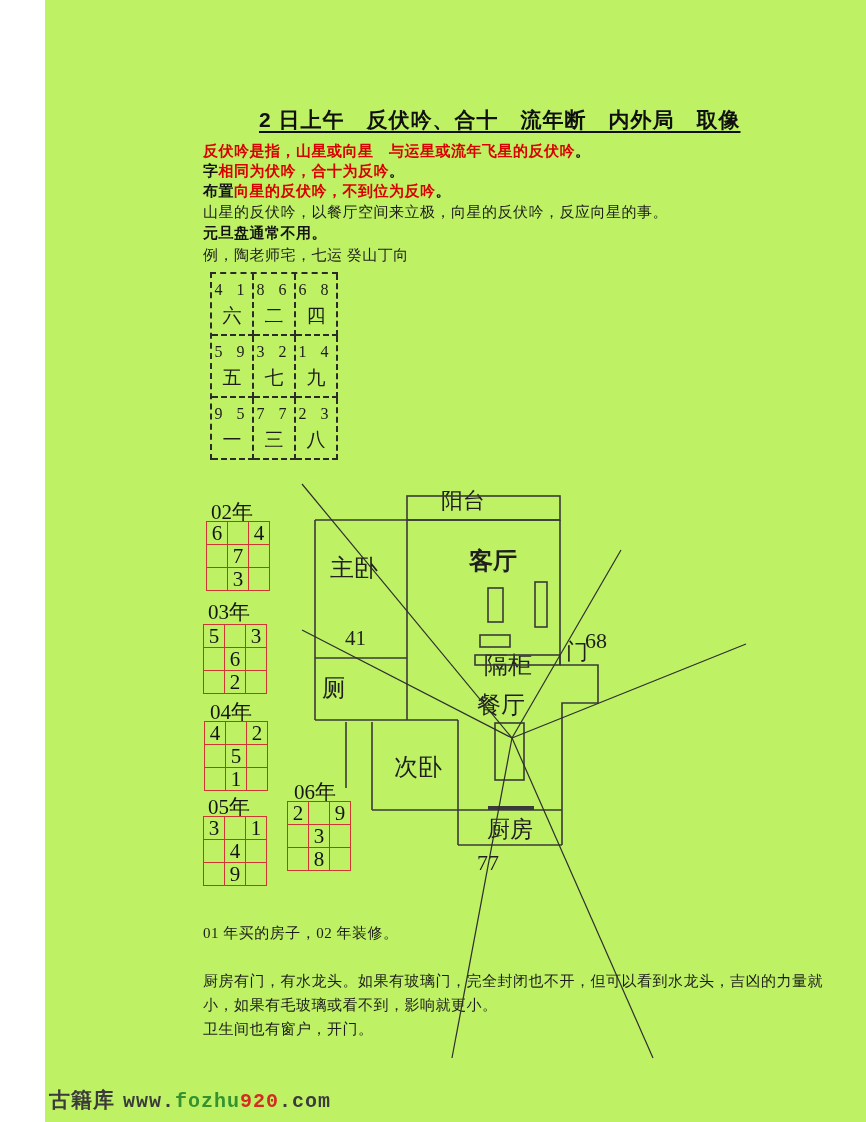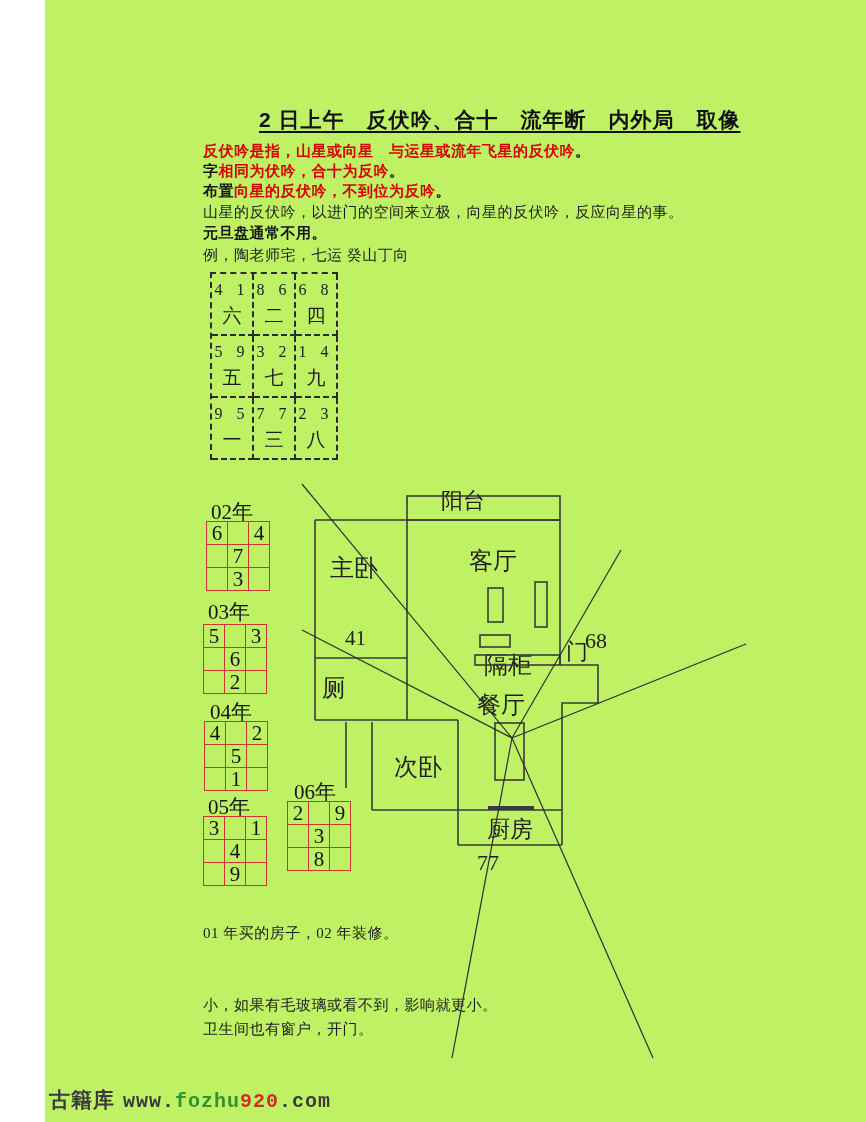--- a/index.html
+++ b/index.html
@@ -50,21 +50,21 @@
 
   <div class="abs intro-line hei txt-layer" style="top:142px;">
     <span class="red">反伏吟是指，山星或向星　与运星或流年飞星的反伏吟</span><span class="blk">。</span>
   </div>
   <div class="abs intro-line hei txt-layer" style="top:162px;">
     <span class="blk">字</span><span class="red">相同为伏吟，合十为反吟</span><span class="blk">。</span>
   </div>
   <div class="abs intro-line hei txt-layer" style="top:182px;">
     <span class="blk">布置</span><span class="red">向星的反伏吟，不到位为反吟</span><span class="blk">。</span>
   </div>
-  <div class="abs intro-line txt-layer" style="top:203px;">山星的反伏吟，以进门的空间来立极，向星的反伏吟，反应向星的事。</div>
+  <div class="abs intro-line txt-layer" style="top:203px;">山星的反伏吟，以餐厅空间来立极，向星的反伏吟，反应向星的事。</div>
   <div class="abs intro-line hei blk txt-layer" style="top:224px;">元旦盘通常不用。</div>
   <div class="abs intro-line txt-layer" style="top:246px;">例，陶老师宅，七运 癸山丁向</div>
 
   <div class="fs-grid">
     <div class="fs-cell">
         <div class="fs-stars">4 1</div>
         <div class="fs-palace">六</div>
       </div>
     <div class="fs-cell">
         <div class="fs-stars">8 6</div>
@@ -160,21 +160,21 @@
     <div class="yc"></div>
       <div class="yc">3</div>
       <div class="yc"></div>
     <div class="yc"></div>
       <div class="yc">8</div>
       <div class="yc"></div>
   </div>
 
   <div class="room" style="left:396px;top:486px;font-size:22px;">阳台</div>
   <div class="room" style="left:285px;top:552px;">主卧</div>
-  <div class="room" style="left:424px;top:545px;">客厅</div>
+  <div class="room" style="left:424px;top:545px;font-weight:bold;">客厅</div>
   <div class="room" style="left:272px;top:626px;font-size:21px;padding-left:28px;">41</div>
   <div class="room" style="left:277px;top:672px;">厕</div>
   <div class="room" style="left:439px;top:649px;">隔柜</div>
   <div class="room" style="left:521px;top:637px;font-size:22px;">门</div>
   <div class="room" style="left:540px;top:628px;font-size:22px;">68</div>
   <div class="room" style="left:432px;top:689px;">餐厅</div>
   <div class="room" style="left:349px;top:751px;">次卧</div>
   <div class="room" style="left:442px;top:814px;font-size:23px;">厨房</div>
   <div class="room" style="left:432px;top:850px;font-size:22px;">77</div>
 
@@ -204,20 +204,21 @@
       <line x1="467" y1="738" x2="257" y2="484"></line>
       <line x1="467" y1="738" x2="576" y2="550"></line>
       <line x1="467" y1="738" x2="701" y2="644"></line>
       <line x1="467" y1="738" x2="257" y2="630"></line>
       <line x1="467" y1="738" x2="407" y2="1058"></line>
       <line x1="467" y1="738" x2="608" y2="1058"></line>
     </g>
   </svg>
 
   <div class="abs note-line txt-layer" style="top:924px;">01 年买的房子，02 年装修。</div>
+  <div class="abs note-line txt-layer" style="top:972px;">厨房有门，有水龙头。如果有玻璃门，完全封闭也不开，但可以看到水龙头，吉凶的力量就</div>
   <div class="abs note-line txt-layer" style="top:996px;">小，如果有毛玻璃或看不到，影响就更小。</div>
   <div class="abs note-line txt-layer" style="top:1020px;">卫生间也有窗户，开门。</div>
 
   <div class="abs footer">
     <span class="brand">古籍库</span><span>www.</span><span class="f-green">fozhu</span><span class="f-red">920</span><span>.com</span>
   </div>
 
 </div>
 
 </body></html>

